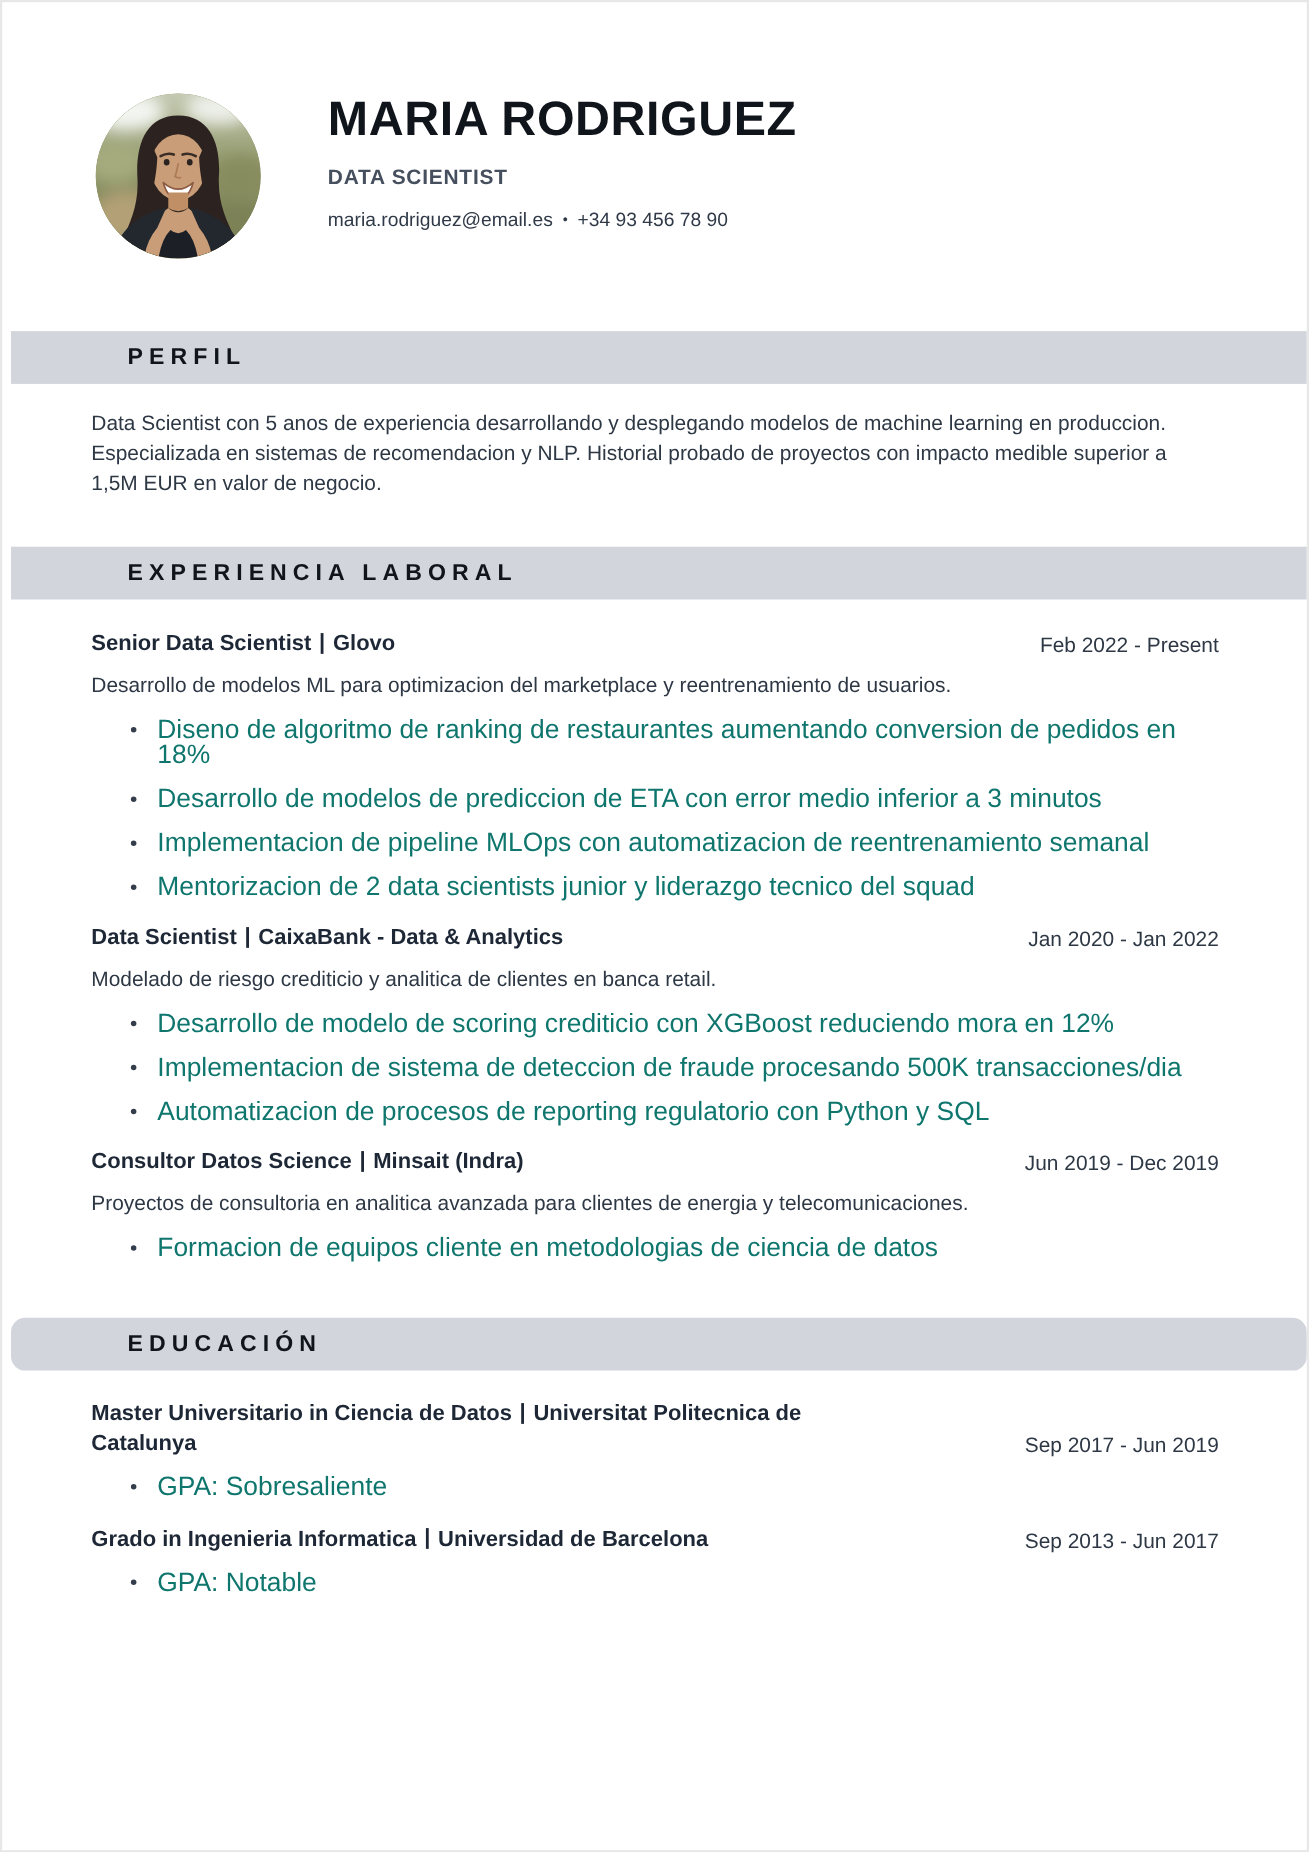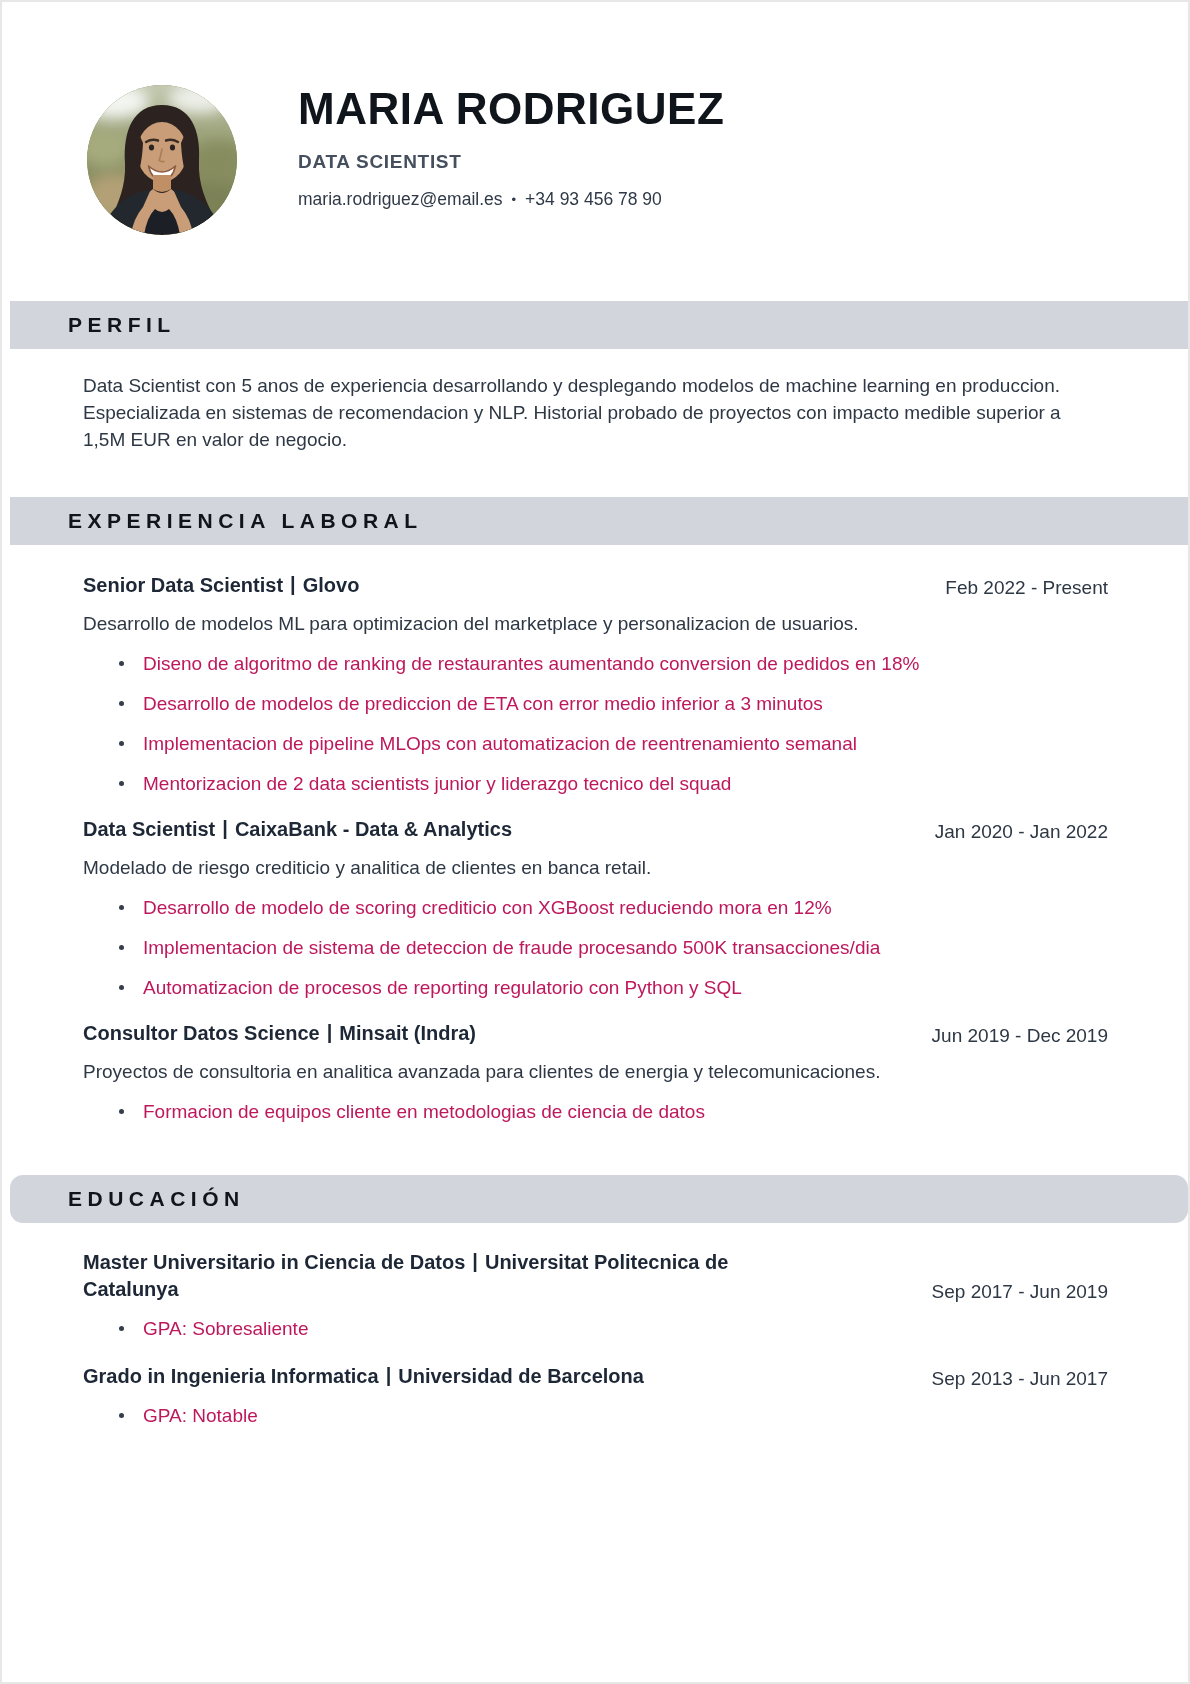--- a/index.html
+++ b/index.html
@@ -36,21 +36,21 @@
     margin-top: 16px; font-size: 17.5px; color: #2f3947;
     display: flex; align-items: center; gap: 9px;
   }
   .contact .sep { font-size: 13px; line-height: 1; }
 
   
   .bar {
     height: 48px; margin-left: 8px;
     background: #d2d5db;
     display: flex; align-items: center;
-    padding-left: 58px;
+    padding-left: 106px;
   }
   .bar .bar-label {
     font-size: 21px; font-weight: 700; letter-spacing: 5.5px; color: #10141b;
   }
   .bar-perfil { margin-top: 66px; }
   .bar-exp    { margin-top: 44px; }
   .bar-edu    { margin-top: 52px; border-radius: 13px; }
 
   .content { padding: 0 80px 0 81px; }
 
@@ -65,21 +65,21 @@
   .job + .job { margin-top: 21px; }
   .jrow { display: flex; justify-content: space-between; align-items: flex-end; }
   .jtitle { font-size: 20px; font-weight: 700; color: #1d2736; line-height: 27px; }
   .pipe { font-weight: 700; padding: 0 7px; position: relative; top: -1px; }
   .dates { font-size: 19px; color: #2e3845; white-space: nowrap; padding-top: 2px; }
   .desc { margin-top: 14px; font-size: 19px; color: #2e3845; }
 
   ul.bullets { list-style: none; margin-top: 17px; }
   .bullets li {
     display: flex; align-items: flex-start;
-    margin-bottom: 17px; font-size: 19px; line-height: 23px; color: #be185d;
+    margin-bottom: 17px; font-size: 24px; line-height: 23px; color: #0f766e;
   }
   .dot {
     width: 5px; height: 5px; border-radius: 50%; background: #333d4b;
     margin: 9px 19px 0 36px; flex: none;
   }
 
   
   .edu { margin-top: 26px; }
   .edu + .edu { margin-top: 23px; }
   .etitle { max-width: 680px; }
@@ -157,21 +157,21 @@
   </div>
   <div class="content">
 
     <article class="job">
       <div class="jrow">
         <h3 class="jtitle">
           <span>Senior Data Scientist</span><span class="pipe">|</span><span>Glovo</span>
         </h3>
         <span class="dates">Feb 2022 - Present</span>
       </div>
-      <p class="desc">Desarrollo de modelos ML para optimizacion del marketplace y personalizacion de usuarios.</p>
+      <p class="desc">Desarrollo de modelos ML para optimizacion del marketplace y reentrenamiento de usuarios.</p>
       <ul class="bullets">
         <li>
             <span class="dot"></span>
             <span>Diseno de algoritmo de ranking de restaurantes aumentando conversion de pedidos en 18%</span>
           </li>
         <li>
             <span class="dot"></span>
             <span>Desarrollo de modelos de prediccion de ETA con error medio inferior a 3 minutos</span>
           </li>
         <li>

